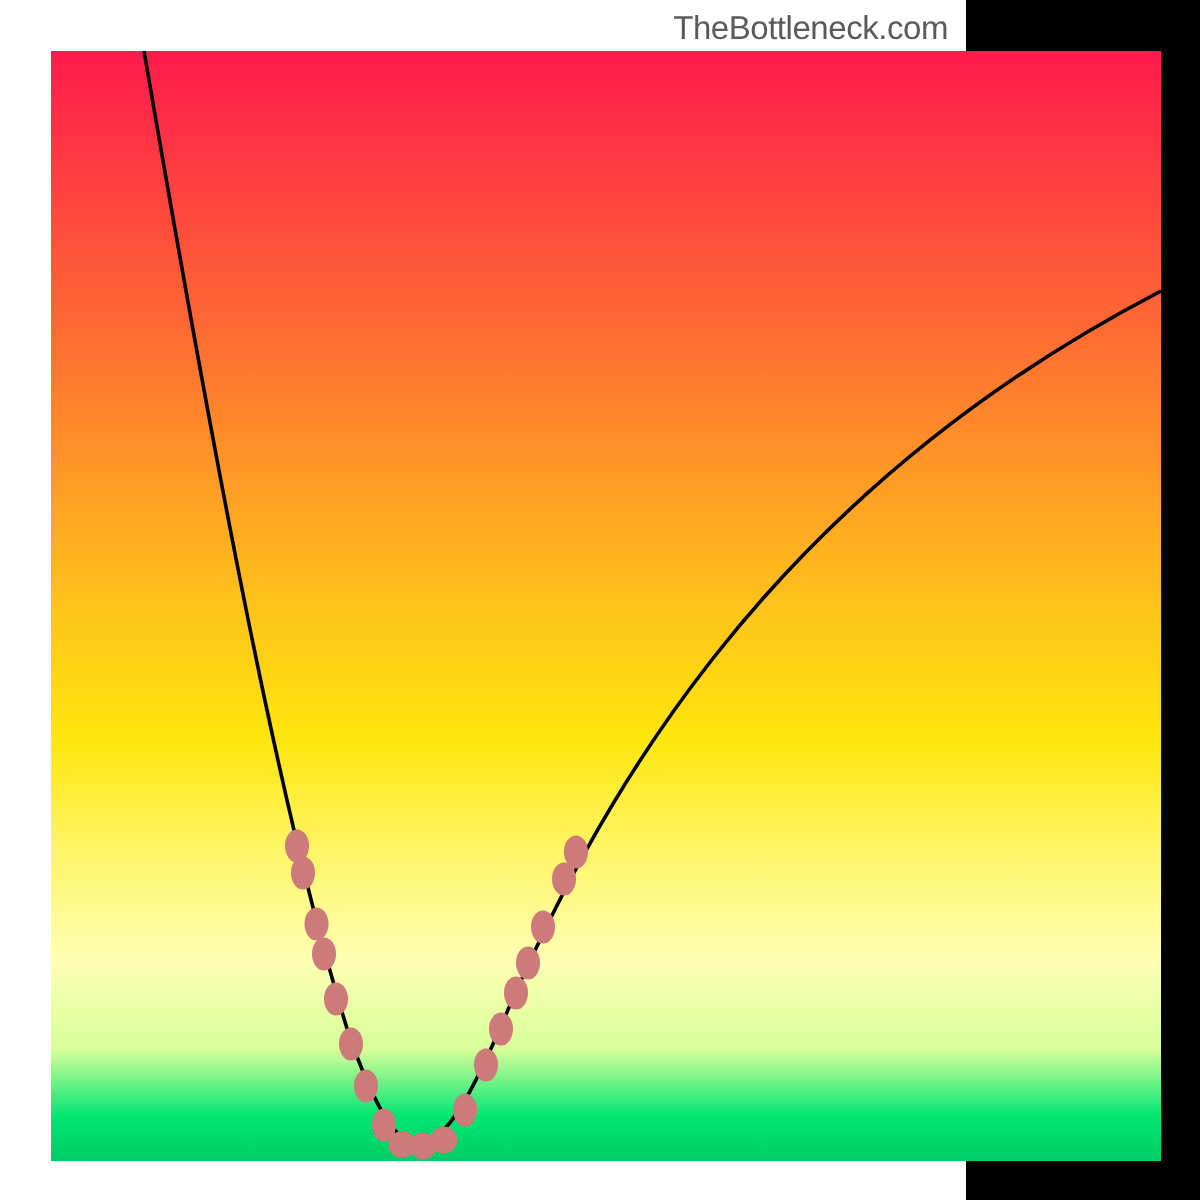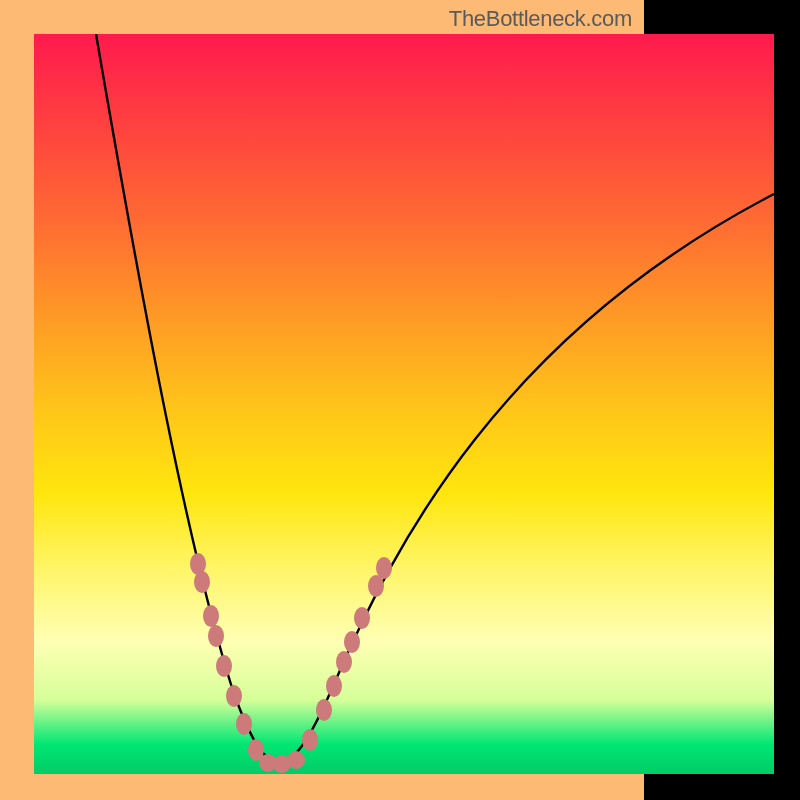--- a/index.html
+++ b/index.html
@@ -1,21 +1,21 @@
 <!DOCTYPE html>
 <html><head>
 <meta charset="utf-8">
 <style>
   * { margin: 0; padding: 0; box-sizing: border-box; }
   html, body { width: 800px; height: 800px; overflow: hidden; background: #000; }
   .frame {
     position: absolute;
     left: 0; top: 0;
     width: 644px; height: 800px;
-    background: #fdba74;
+    background: #ffffff;
   }
   .plot {
     position: absolute;
     left: 34px;
     top: 34px;
     width: 740px;
     height: 740px;
     background: linear-gradient(to bottom,
       #ff1a4d 0%,
       #ff4040 12%,

